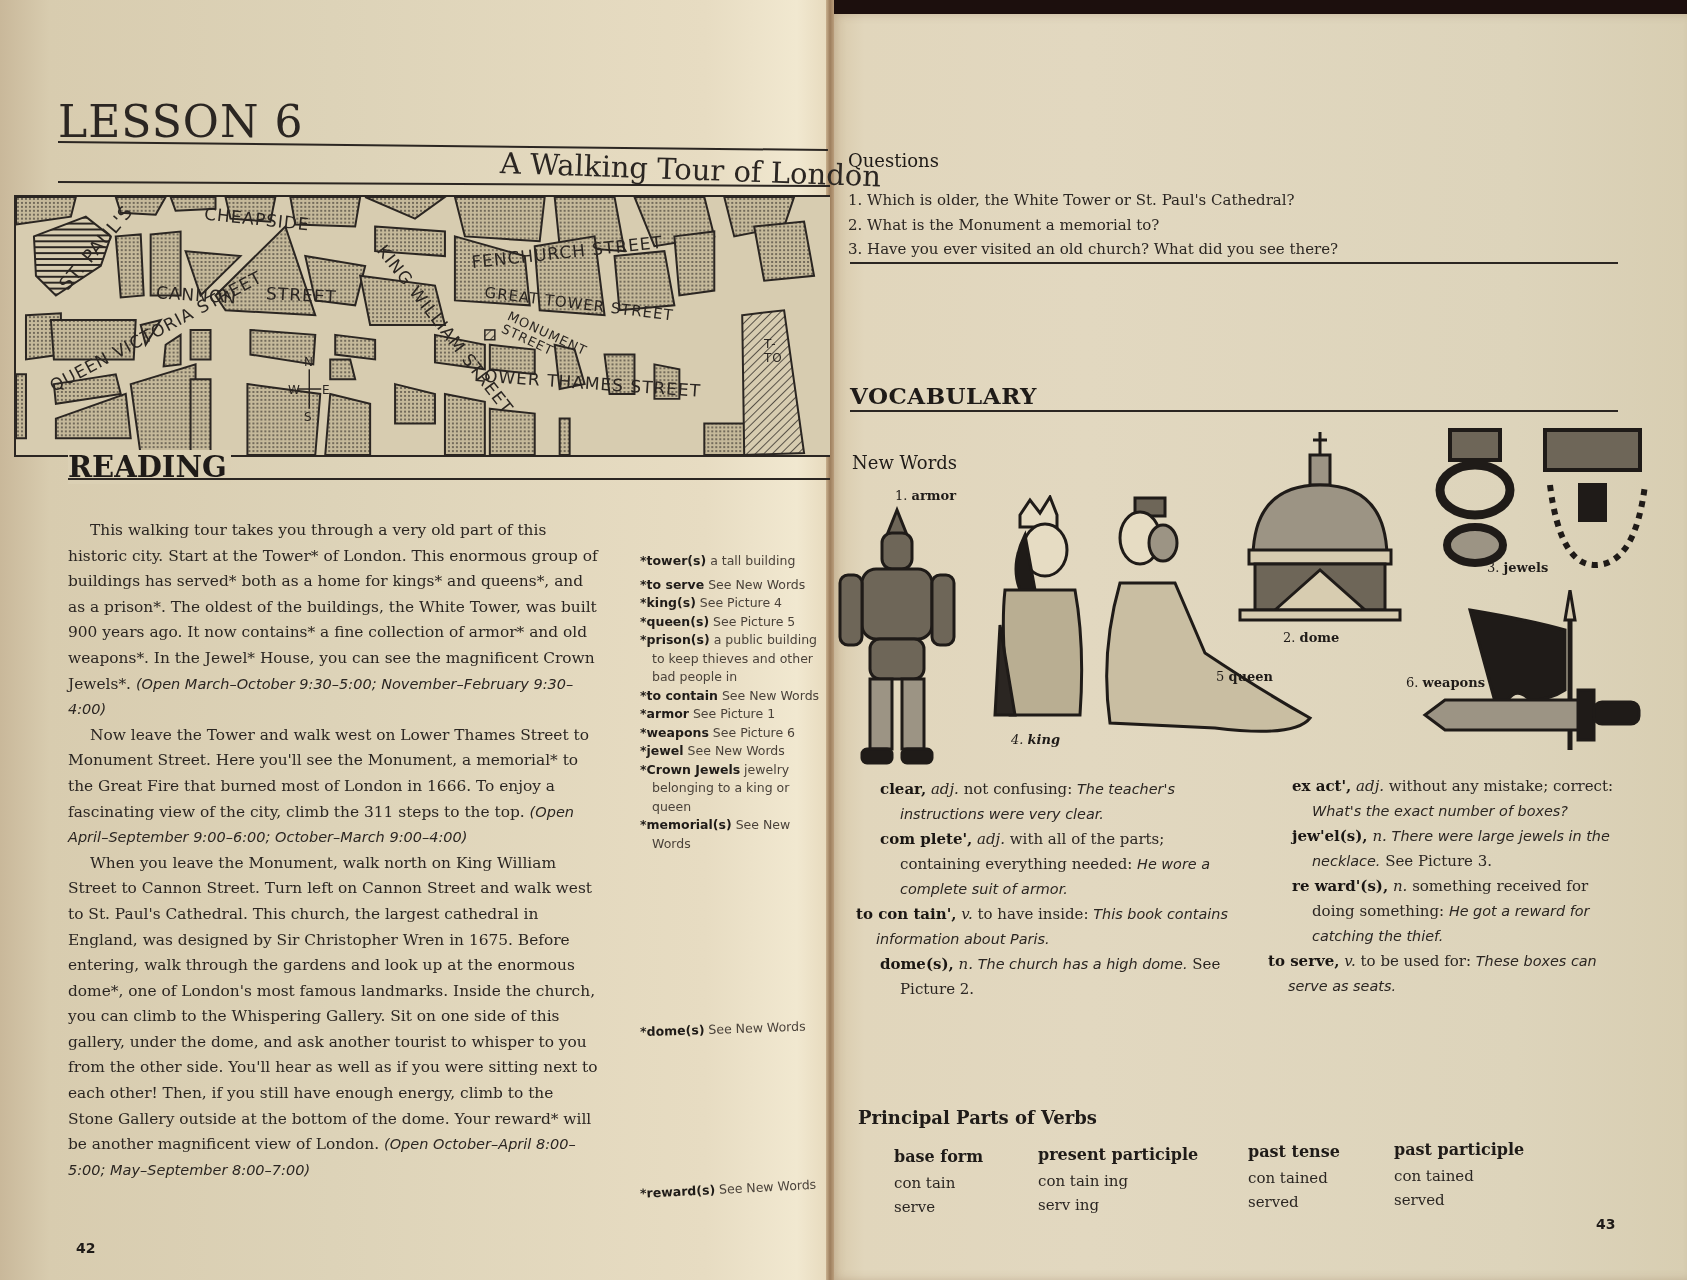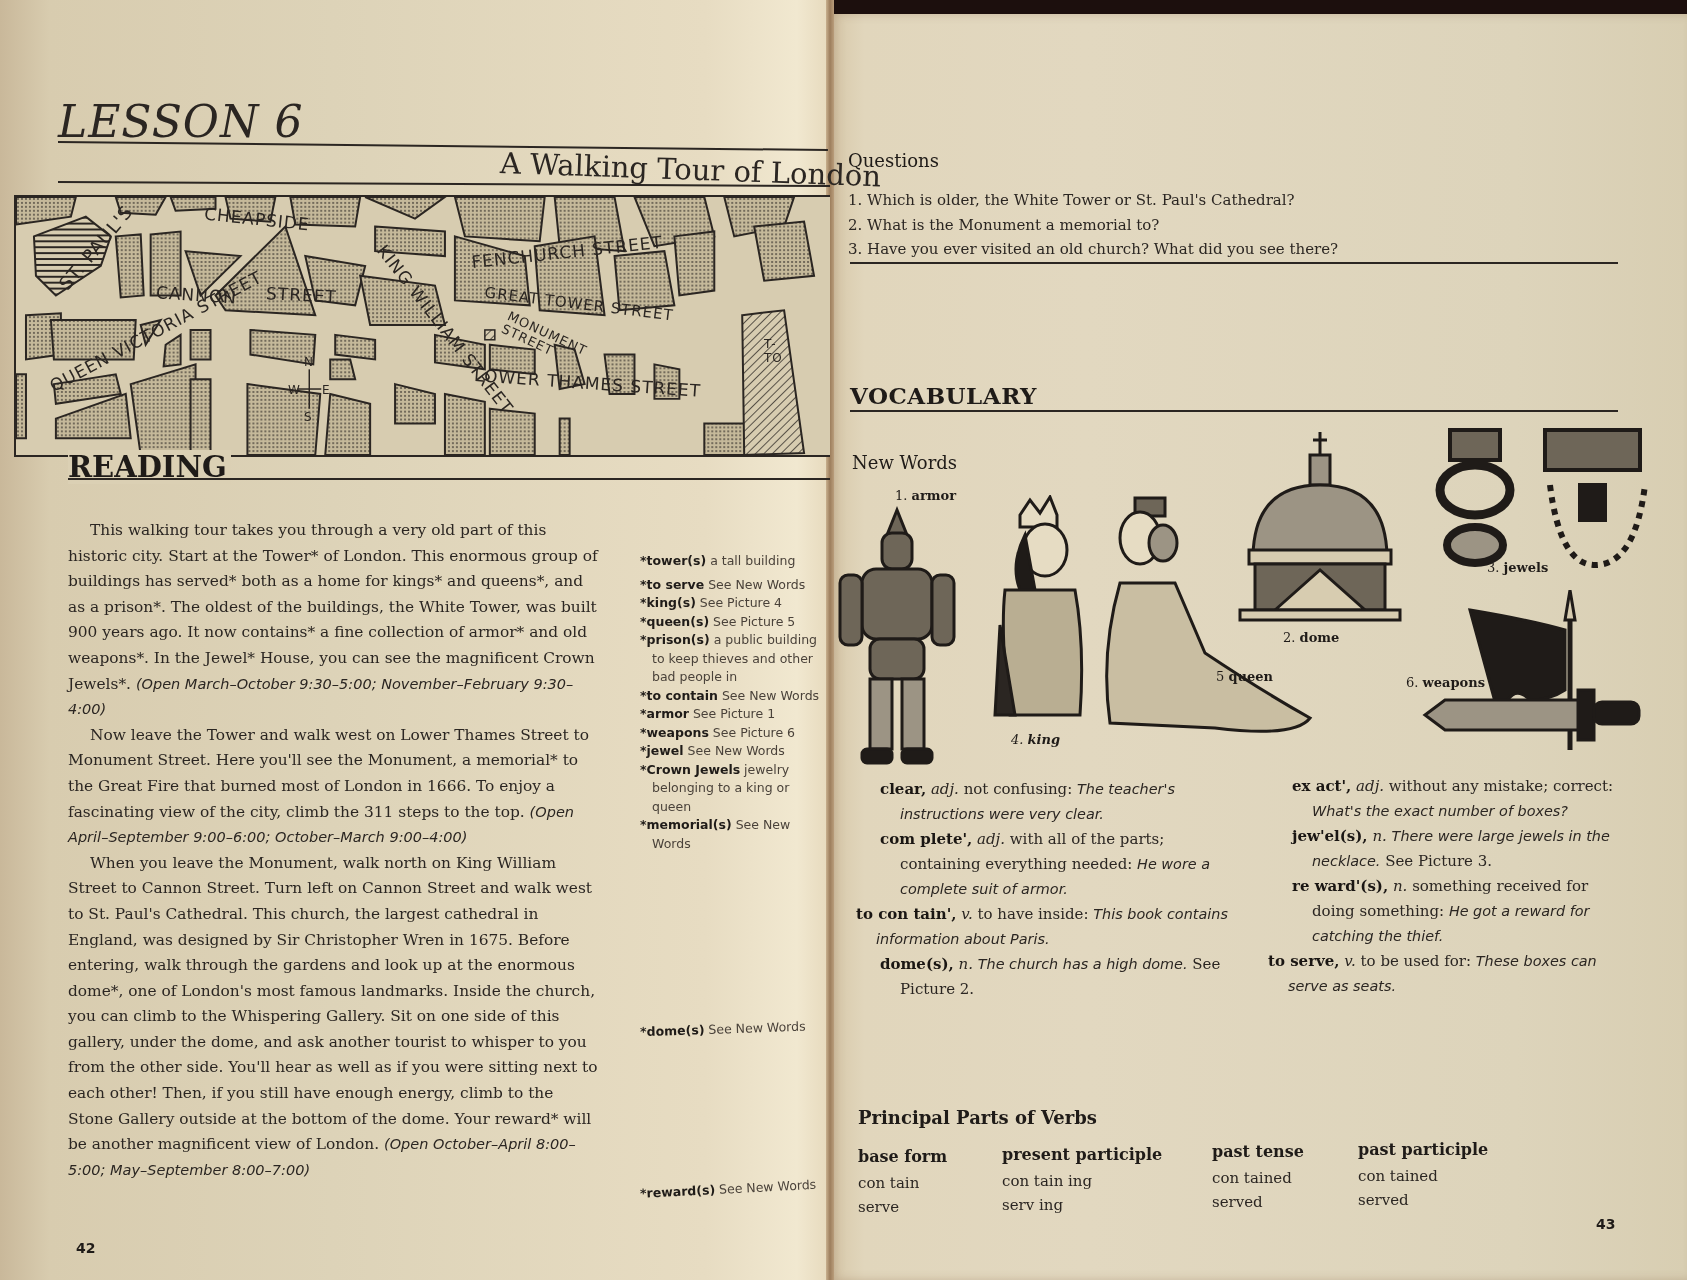--- a/index.html
+++ b/index.html
@@ -15,21 +15,21 @@
     left: 830px; width: 857px; top: 14px; height: 1266px;
     background: linear-gradient(90deg, #d7c8a9 0%, #e1d6bc 4%, #e2d8c0 30%, #ddd4bb 80%, #d8ceb2 100%);
     box-shadow: inset 6px 0 10px rgba(120,80,50,0.25);
   }
   .spine { position: absolute; left: 826px; top: 0; width: 8px; height: 1280px;
     background: linear-gradient(90deg, #c8b08e, #9c7d5c, #b99d7b); }
   .top-dark { position: absolute; left: 828px; top: 0; width: 859px; height: 14px; background: #1c0f0d; }
 
   
   .lesson-title { position: absolute; left: 58px; top: 96px; font-family: "DejaVu Serif", serif;
-    font-style: italic; font-size: 44px; font-weight: 300; color: #2b2622; letter-spacing: 1px; }
+    font-size: 44px; font-weight: 300; color: #2b2622; letter-spacing: 1px; }
   .rule { position: absolute; height: 2px; background: #2b2622; }
   .subtitle { position: absolute; left: 500px; top: 146px; font-size: 29px; font-family: "DejaVu Serif", serif;
     color: #2b2622; transform: rotate(2deg); transform-origin: left; white-space: nowrap; }
 
   .map { position: absolute; left: 14px; top: 195px; width: 816px; height: 262px;
     border: 2px solid #2b2622; border-right: none; background: #d7ccb0; overflow: hidden; }
   .map svg { width: 100%; height: 100%; display: block; }
   .map-label { position: absolute; font-family: "DejaVu Sans", sans-serif; font-size: 17px; color: #2b2622;
     letter-spacing: 1px; white-space: nowrap; }
 
@@ -62,21 +62,21 @@
 
   .defs { position: absolute; font-family: "DejaVu Serif", serif; font-size: 15px; line-height: 25px; color: #2b2622; }
   .defs .entry { padding-left: 20px; text-indent: -20px; }
   .defs .entry.out { margin-left: -24px; }
   .defs .hw { font-weight: bold; color: #1a1613; }
   .defs .pos { font-style: italic; }
   .defs .ex { font-style: italic; font-family: "DejaVu Sans", sans-serif; font-size: 14.4px; }
 
   .ppv-head { position: absolute; left: 858px; top: 1107px; font-family: "DejaVu Serif", serif; font-weight: bold;
     font-size: 18px; color: #1f1b18; }
-  .ppv { position: absolute; font-family: "DejaVu Serif", serif; font-size: 15px; line-height: 24px; color: #2b2622; }
+  .ppv { position: absolute; font-family: "DejaVu Serif", serif; font-size: 15px; line-height: 24px; color: #2b2622; margin-left: 36px; }
   .ppv .colh { font-weight: bold; font-size: 16px; color: #1f1b18; margin-bottom: 2px; }
 </style>
 </head>
 <body>
 
 <div class="page page-left"></div>
 <div class="top-dark"></div>
 <div class="page page-right"></div>
 <div class="spine"></div>
 

